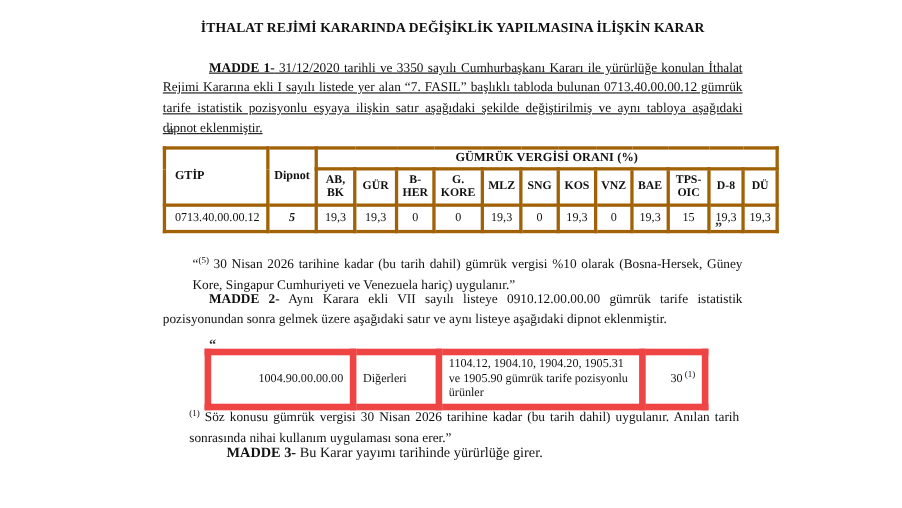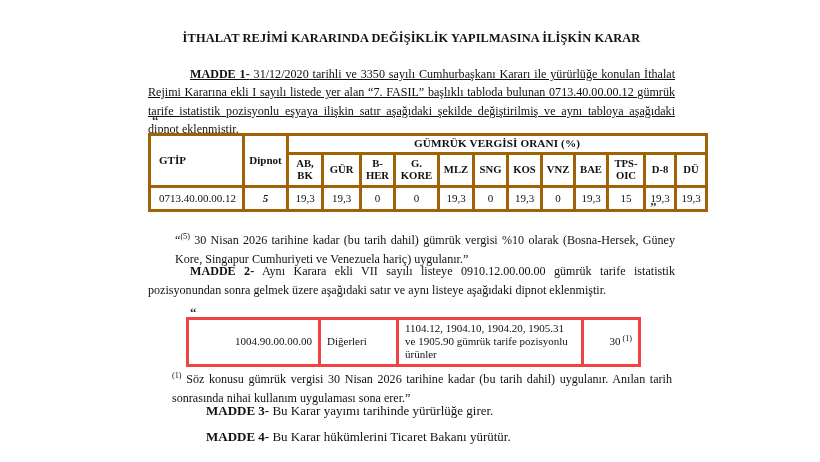--- a/index.html
+++ b/index.html
@@ -20,21 +20,21 @@
     position: relative;
     width: 820px;
     height: 462px;
     background: #ffffff;
     box-sizing: border-box;
     padding: 0;
   }
   .content {
     position: absolute;
     left: 148px;
-    top: 13px;
+    top: 0;
     width: 527px;
   }
 
   
   .doc-title {
     font-size: 12.4px;
     font-weight: bold;
     text-align: center;
     letter-spacing: 0.1px;
     margin: 0;
@@ -176,21 +176,21 @@
     top: 317px;
     width: 452px;
   }
   table.lst7 {
     border-collapse: collapse;
     table-layout: fixed;
     width: 100%;
     font-size: 11px;
   }
   table.lst7 td {
-    border: 3px solid #ef4444;
+    border: 6px solid #ef4444;
     vertical-align: middle;
     height: 38px;
     padding: 2px 6px;
     line-height: 13.2px;
     font-size: 11px;
     margin-left: 35px;
   }
   td.c-gtip2 { text-align: right; }
   td.c-desc2 { text-align: left; }
   td.c-prod2 { text-align: left; }
@@ -320,17 +320,14 @@
       </tbody>
     </table>
   </div>
 
   <p class="footnote fn-2"><sup class="fn-mark">(1)</sup><span> Söz konusu gümrük vergisi 30 Nisan 2026 tarihine kadar (bu tarih dahil) uygulanır. Anılan tarih sonrasında nihai kullanım uygulaması sona erer.”</span></p>
 
   <div class="closing c-m3">
     <div class="inner"><span class="madde-label">MADDE 3-</span><span> Bu Karar yayımı tarihinde yürürlüğe girer.</span></div>
   </div>
 
-  <div class="closing c-m4">
-    <div class="inner"><span class="madde-label">MADDE 4-</span><span> Bu Karar hükümlerini Ticaret Bakanı yürütür.</span></div>
-  </div>
 
 </div>
 
 </body></html>

